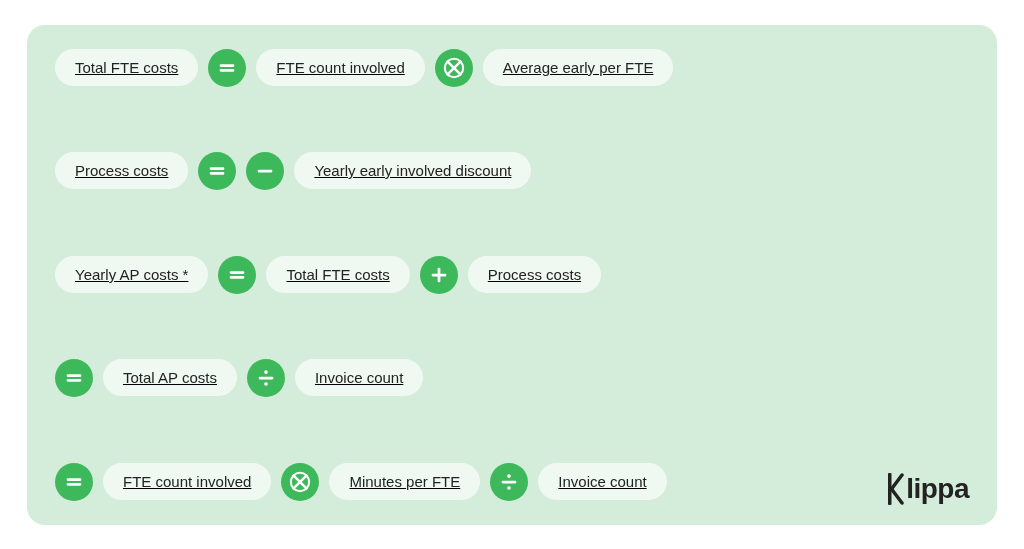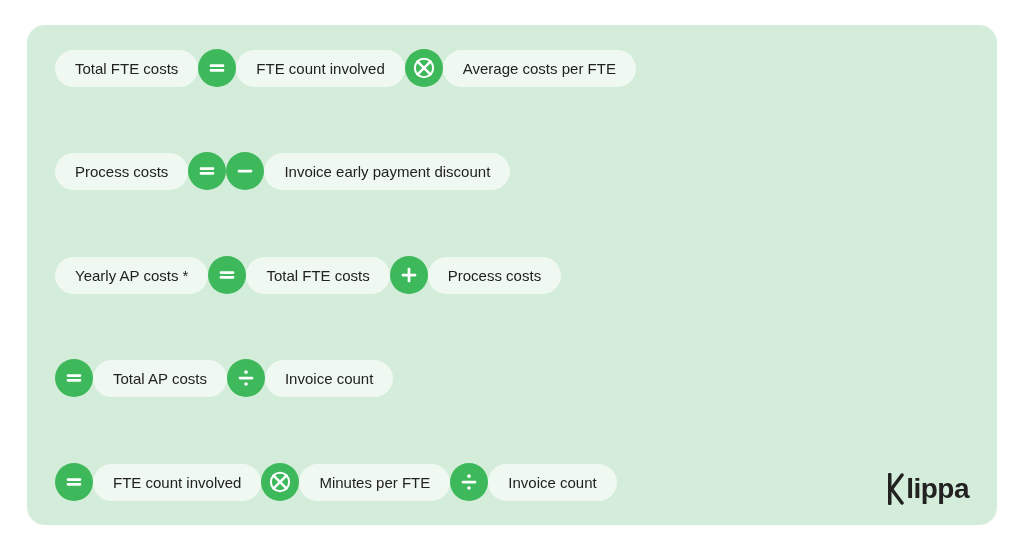--- a/index.html
+++ b/index.html
@@ -18,21 +18,23 @@
       width: 970px;
       height: 500px;
       padding: 24px 28px;
       display: flex;
       flex-direction: column;
       justify-content: space-between;
       position: relative;
     }
     .row {
       display: flex;
-      align-items: flex-end;
+      align-items: flex-start;
+      gap: 10px;
+      text-decoration: underline;
     }
     .pill {
       background: #f0f9f1;
       border-radius: 24px;
       padding: 10px 20px;
       font-size: 15px;
       color: #222;
       white-space: nowrap;
       font-weight: 400;
     }
@@ -79,36 +81,36 @@
         </svg>
       </div>
       <div class="pill">FTE count involved</div>
       <div class="operator">
         <svg viewBox="0 0 24 24">
           <line x1="5" y1="5" x2="19" y2="19" stroke="#fff" stroke-width="2.8" stroke-linecap="round"></line>
           <line x1="19" y1="5" x2="5" y2="19" stroke="#fff" stroke-width="2.8" stroke-linecap="round"></line>
           <circle cx="12" cy="12" r="10" stroke="#fff" stroke-width="2.2" fill="none"></circle>
         </svg>
       </div>
-      <div class="pill">Average costs per FTE</div>
+      <div class="pill">Average early per FTE</div>
     </div>
     <div class="row">
       <div class="pill">Process costs</div>
       <div class="operator">
         <svg viewBox="0 0 24 24">
           <rect x="4" y="8" width="16" height="2.8" rx="1.2"></rect>
           <rect x="4" y="13.2" width="16" height="2.8" rx="1.2"></rect>
         </svg>
       </div>
       <div class="operator">
         <svg viewBox="0 0 24 24">
           <rect x="4" y="10.5" width="16" height="3" rx="1.2"></rect>
         </svg>
       </div>
-      <div class="pill">Invoice early payment discount</div>
+      <div class="pill">Yearly early involved discount</div>
     </div>
     <div class="row">
       <div class="pill">Yearly AP costs *</div>
       <div class="operator">
         <svg viewBox="0 0 24 24">
           <rect x="4" y="8" width="16" height="2.8" rx="1.2"></rect>
           <rect x="4" y="13.2" width="16" height="2.8" rx="1.2"></rect>
         </svg>
       </div>
       <div class="pill">Total FTE costs</div>

